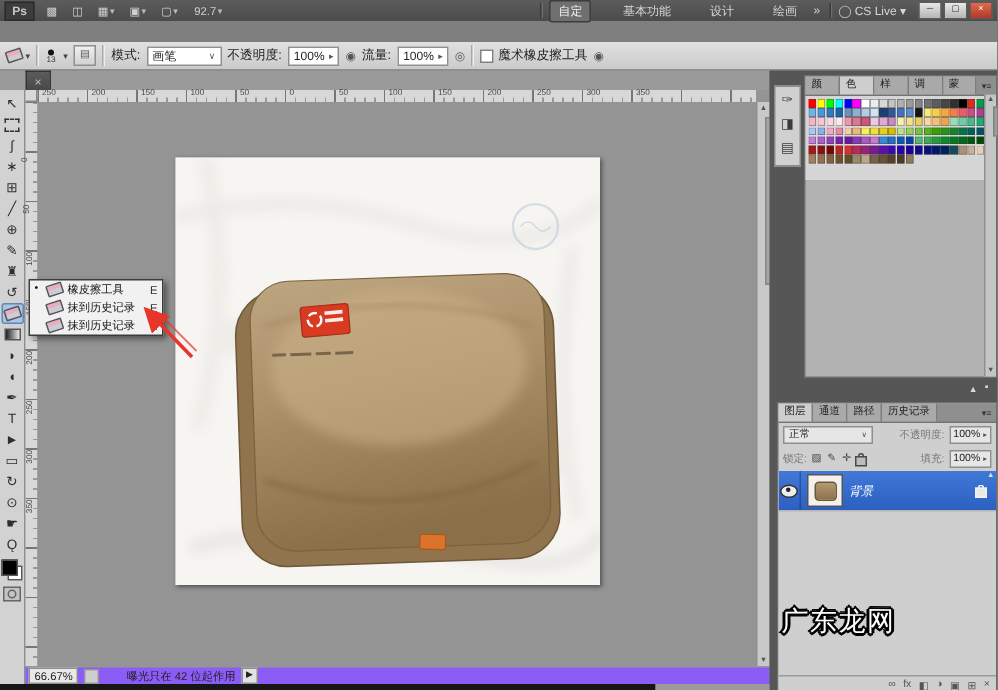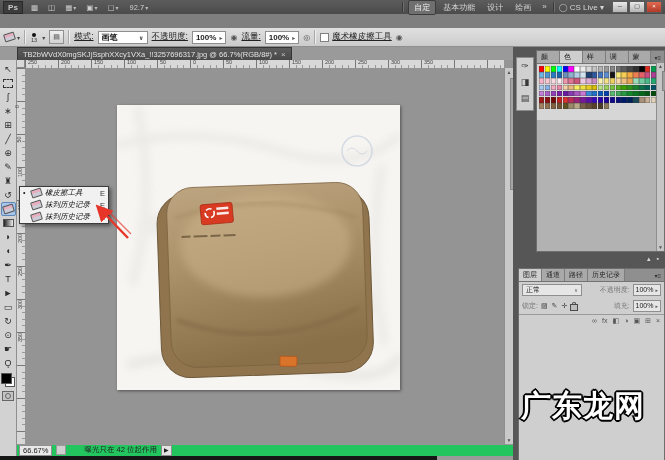--- a/index.html
+++ b/index.html
@@ -39,25 +39,25 @@
   .ob-sep{width:1px;height:14px;background:#a8a8a8;border-right:1px solid #efefef;}
   .eraser-ico{display:inline-block;width:9px;height:6px;border:1px solid #555;border-radius:1px;
               background:linear-gradient(#e9aebf 45%,#cbccd6 45%);transform:rotate(-18deg);}
   .ob-dd{font-size:6px;color:#444;}
   .brushprev{display:flex;flex-direction:column;align-items:center;line-height:4px;padding:0 1px;}
   .brushprev .dot{width:4px;height:4px;border-radius:50%;background:#111;margin:1px 0;}
   .brushprev .sz{font-size:5.5px;color:#333;}
   .ob-toggle{width:13px;height:12px;border:1px solid #909090;background:linear-gradient(#efefef,#d2d2d2);
              font-size:7px;text-align:center;line-height:11px;color:#555;}
   .ob-field{background:#fff;border:1px solid #8f8f8f;height:11px;display:flex;align-items:center;
-            padding:0 3px;font-size:8px;color:#222;font-weight:bold;}
+            padding:0 3px;font-size:8px;color:#222;}
   .ob-field .ar{font-size:6px;margin-left:3px;color:#555;}
   .ob-mini{font-size:8px;color:#555;}
   .ob-check{width:7px;height:7px;background:#fff;border:1px solid #808080;display:inline-block;}
-  .ob-label{color:#222;text-decoration:underline;}
+  .ob-label{color:#222;}
 
   
   .tabrow{position:absolute;left:0;top:47px;width:513px;height:13px;background:#9a9a9a;
           border-bottom:1px solid #606060;}
   .doctab{position:absolute;left:17px;top:0;height:13px;background:linear-gradient(#5b5b5b,#474747);
           border:1px solid #343434;border-bottom:none;color:#e3e3e3;font-size:7.5px;
           display:flex;align-items:center;gap:4px;padding:0 5px;max-width:300px;white-space:nowrap;}
   .doctab .closex{color:#c3c3c3;font-size:8px;}
 
   
@@ -88,34 +88,34 @@
           background-size:100% 100%,3px 100%;background-position:0 0,100% 0;background-repeat:repeat-y;}
   .rlabel{position:absolute;top:0;font-size:5.5px;color:#444;line-height:5px;}
   .rvlabel{position:absolute;left:-1px;font-size:5.5px;color:#444;transform:rotate(-90deg);line-height:5px;}
   .pasteboard{position:absolute;left:8px;top:8px;right:9px;bottom:12px;background:#949494;overflow:hidden;}
   .image{position:absolute;left:92px;top:37px;width:283px;height:285px;background:#f6f5f3;
          box-shadow:1px 1px 3px rgba(0,0,0,.45);}
   .vscroll{position:absolute;right:0;top:8px;width:9px;bottom:12px;background:#c9c9c9;border-left:1px solid #8f8f8f;box-sizing:border-box;}
   .vscroll .arr{height:8px;font-size:5px;text-align:center;color:#555;line-height:8px;}
   .vscroll .thumb{position:absolute;left:1px;right:1px;top:10px;height:110px;background:#a5a5a5;border:1px solid #868686;}
   .vscroll .arr.dn{position:absolute;bottom:0;left:0;right:0;}
-  .statusbar{position:absolute;left:0;bottom:0;height:12px;width:496px;background:#22c55e;border-top:1px solid #969696;
-             display:flex;align-items:flex-start;font-size:7.5px;color:#222;gap:4px;padding-left:2px;box-sizing:border-box;}
+  .statusbar{position:absolute;left:0;bottom:0;height:12px;width:496px;background:#8b5cf6;border-top:1px solid #969696;
+             display:flex;align-items:flex-end;font-size:7.5px;color:#222;gap:4px;padding-left:2px;box-sizing:border-box;}
   .zoombox{background:#e9e9e9;border:1px solid #8f8f8f;height:9px;line-height:9px;padding:0 3px;}
   .status-ico{width:8px;height:8px;border:1px solid #999;background:#cfcfcf;}
   .expander{border:1px solid #8f8f8f;background:#e3e3e3;height:9px;line-height:9px;padding:0 2px;font-size:6px;}
   .bottom-dark{position:absolute;left:0;top:456px;width:437px;height:4px;background:#161616;}
   .bottom-gray{position:absolute;left:437px;top:456px;width:76px;height:4px;background:#9a9a9a;}
 
   
   .flyout{position:absolute;left:19px;top:186px;width:88px;background:#f1f1f1;border:1px solid #3c3c3c;
           box-shadow:2px 2px 4px rgba(0,0,0,.45);z-index:6;}
   .fly-item{display:flex;align-items:center;height:12px;font-size:7.5px;color:#111;padding:0 3px;gap:3px;}
   .fly-item .dot{width:5px;font-size:7px;line-height:12px;}
-  .fly-item .lbl{flex:1;white-space:nowrap;font-style:italic;}
+  .fly-item .lbl{flex:1;white-space:nowrap;}
   .fly-item .sc{color:#333;}
   .arrow-svg{position:absolute;left:86px;top:196px;z-index:7;}
 
   
   .dock{position:absolute;left:513px;top:47px;width:152px;height:413px;background:#565656;}
   .strip{position:absolute;left:3px;top:10px;width:18px;height:54px;background:#d0d0d0;border:1px solid #8a8a8a;box-sizing:border-box;}
   .strip .sico{height:16px;display:flex;align-items:center;justify-content:center;font-size:9px;color:#3a3a3a;}
   .panel-tabs{display:flex;align-items:center;height:12px;background:#8f8f8f;border-bottom:1px solid #737373;}
   .ptab{font-size:7px;color:#222;background:#a9a9a9;border-right:1px solid #7d7d7d;padding:0 4px;height:12px;line-height:12px;}
   .ptab.active{background:#cecece;}
@@ -146,21 +146,21 @@
   .layer-row.selected{background:linear-gradient(#4079d8,#2c5fc0);color:#fff;}
   .eyecell{width:14px;align-self:stretch;border-right:1px solid rgba(0,0,0,.25);display:flex;align-items:center;justify-content:center;}
   .eye{position:relative;width:10px;height:7px;background:#eee;border:1px solid #333;border-radius:50%;}
   .eye::after{content:'';position:absolute;left:3px;top:1.5px;width:3px;height:3px;background:#222;border-radius:50%;}
   .thumb{width:22px;height:20px;background:#f2f1ee;border:1px solid #555;margin:0 4px;position:relative;}
   .thumb i{position:absolute;left:4px;top:4px;width:13px;height:11px;background:linear-gradient(#b49a72,#8c714c);border-radius:3px;border:1px solid #6e5838;}
   .lname{flex:1;font-size:8px;font-style:italic;}
   .lbadge{margin-right:6px;}
   .lscroll{position:absolute;right:0;top:0;bottom:0;width:7px;font-size:5px;color:#ddd;text-align:center;}
   .lp-footer{height:11px;background:#cfcfcf;border-top:1px solid #9a9a9a;display:flex;align-items:center;justify-content:flex-end;gap:5px;padding:0 4px;font-size:7px;color:#555;}
-  .watermark{position:absolute;left:521px;top:386px;z-index:9;font-size:30px;font-weight:bold;color:#fff;letter-spacing:1px;
+  .watermark{position:absolute;left:521px;top:402px;z-index:9;font-size:18px;font-weight:normal;color:#fff;letter-spacing:1px;
              -webkit-text-stroke:2px #000;paint-order:stroke;
              text-shadow:1px 1px 0 #000,-1px -1px 0 #000,1px -1px 0 #000,-1px 1px 0 #000,0 2px 0 #000,0 -2px 0 #000,2px 0 0 #000,-2px 0 0 #000;}
 </style>
 </head>
 <body>
 
 <div class="app">
 
   <div class="appbar">
     <div class="ps-logo">Ps</div>
@@ -183,21 +183,21 @@
           <span>▢</span>
           <span class="dd">▾</span>
         </span>
       </span>
     <span class="abgroup">
       <span>92.7</span>
       <span class="dd">▾</span>
     </span>
     <div class="ab-right">
       <span class="absep"></span>
-      <span id="workspaces" style="display:flex;gap:2px;align-items:center;">
+      <span id="workspaces" style="display:flex;gap:16px;align-items:center;">
           <span class="wsbtn active">自定</span>
           <span class="wsbtn">基本功能</span>
           <span class="wsbtn">设计</span>
           <span class="wsbtn">绘画</span>
         </span>
       <span class="abicon">»</span>
       <span class="absep"></span>
       <span class="cslive">
         <span class="orb">◯</span>
         <span>CS Live ▾</span>
@@ -244,21 +244,20 @@
     <span class="ob-sep"></span>
     <span style="display:flex;align-items:center;gap:3px;">
       <span class="ob-check"></span>
       <span class="ob-label">魔术橡皮擦工具</span>
     </span>
     <span class="ob-mini" id="press3">◉</span>
   </div>
 
   <div class="tabrow">
     <div class="doctab">
-      <span>TB2bWVdX0mgSKJjSsphXXcy1VXa_!!3257696317.jpg @ 66.7%(RGB/8#) *</span>
       <span class="closex">×</span>
     </div>
   </div>
 
   <div class="toolbar" id="toolbar">
       <div class="tool">
         <span>↖</span>
       </div>
       <div class="tool">
         <span class="sq-dash"></span>
@@ -646,20 +645,35 @@
             <span class="lockico">✎</span>
             <span class="lockico">✛</span>
           </span>
         <span class="mini-lock"></span>
         <span style="margin-left:auto;color:#777;">填充:</span>
         <span class="lp-field">
           <span>100%</span>
           <span class="ar">▸</span>
         </span>
       </div>
+      <div class="layer-list" id="layerlist">
+          <div class="layer-row selected">
+            <span class="eyecell">
+              <span class="eye"></span>
+            </span>
+            <span class="thumb">
+              <i></i>
+            </span>
+            <span class="lname">背景</span>
+            <span class="mini-lock light lbadge"></span>
+          </div>
+          <div class="lscroll">
+            <div>▲</div>
+          </div>
+        </div>
       <div class="lp-footer" id="lyfooter">
           <span>∞</span>
           <span>fx</span>
           <span>◧</span>
           <span>◑</span>
           <span>▣</span>
           <span>⊞</span>
           <span>×</span>
         </div>
     </div>

